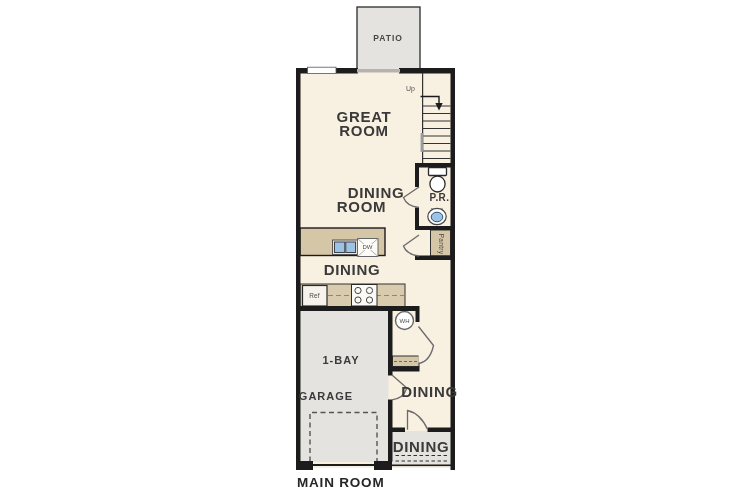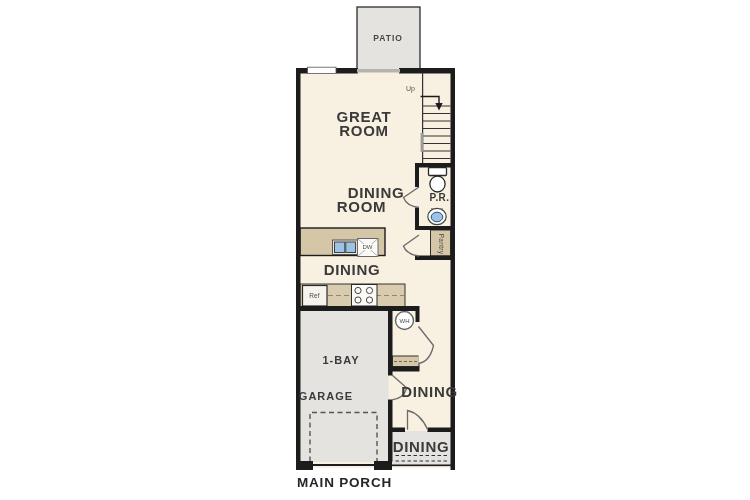--- a/index.html
+++ b/index.html
@@ -165,14 +165,14 @@
   <div class="lbl small" style="left:314.5px;top:295.5px;">Ref</div>
   <div class="lbl tiny dwbg" style="left:367.5px;top:247px;">DW</div>
   <div class="lbl tiny" style="left:404.5px;top:320.5px;">WH</div>
 
   <div class="lbl big" style="left:341px;top:360px;">1-BAY</div>
   <div class="lbl big" style="left:326px;top:396px;">GARAGE</div>
 
   <div class="lbl" style="left:429.5px;top:391px;">DINING</div>
   <div class="lbl" style="left:421px;top:446px;">DINING</div>
 
-  <div class="lbl title" style="left:297px;top:483px;">MAIN PORCH</div>
+  <div class="lbl title" style="left:297px;top:483px;">MAIN ROOM</div>
 </div>
 
 </body></html>

